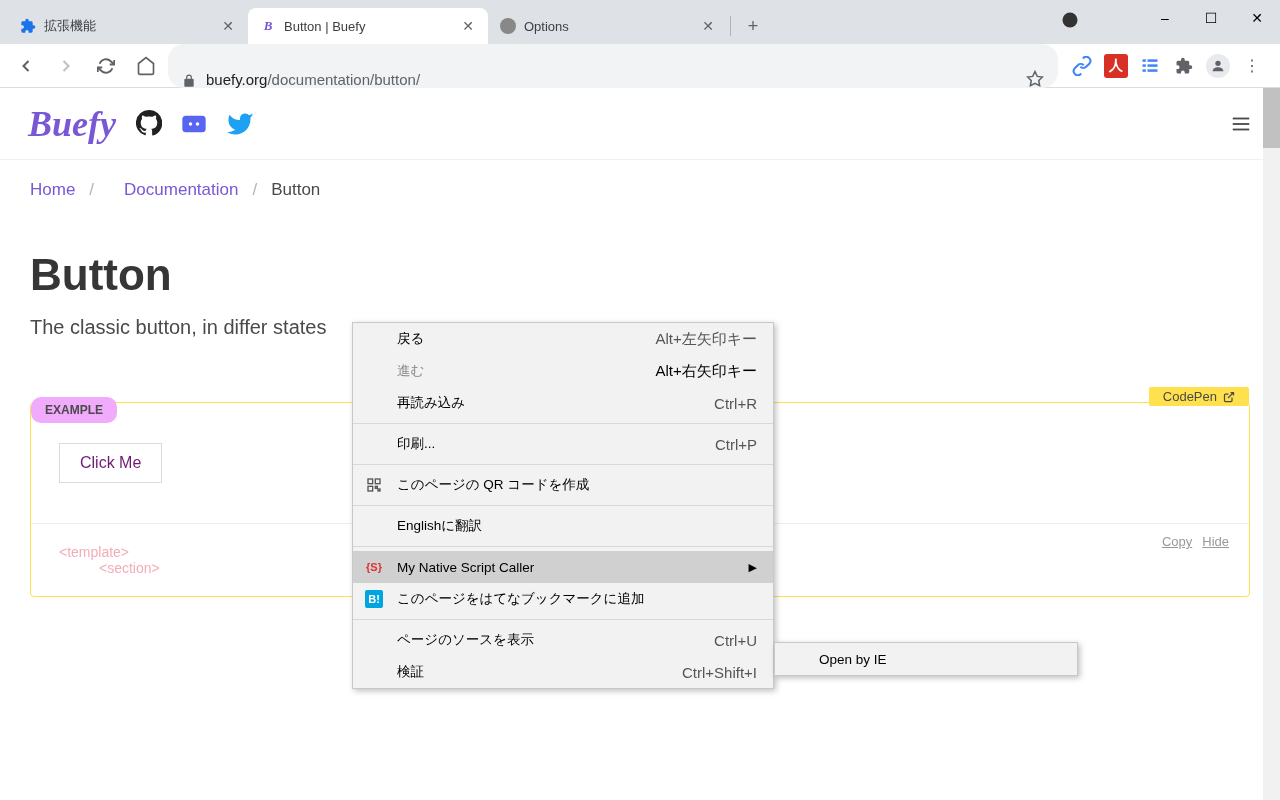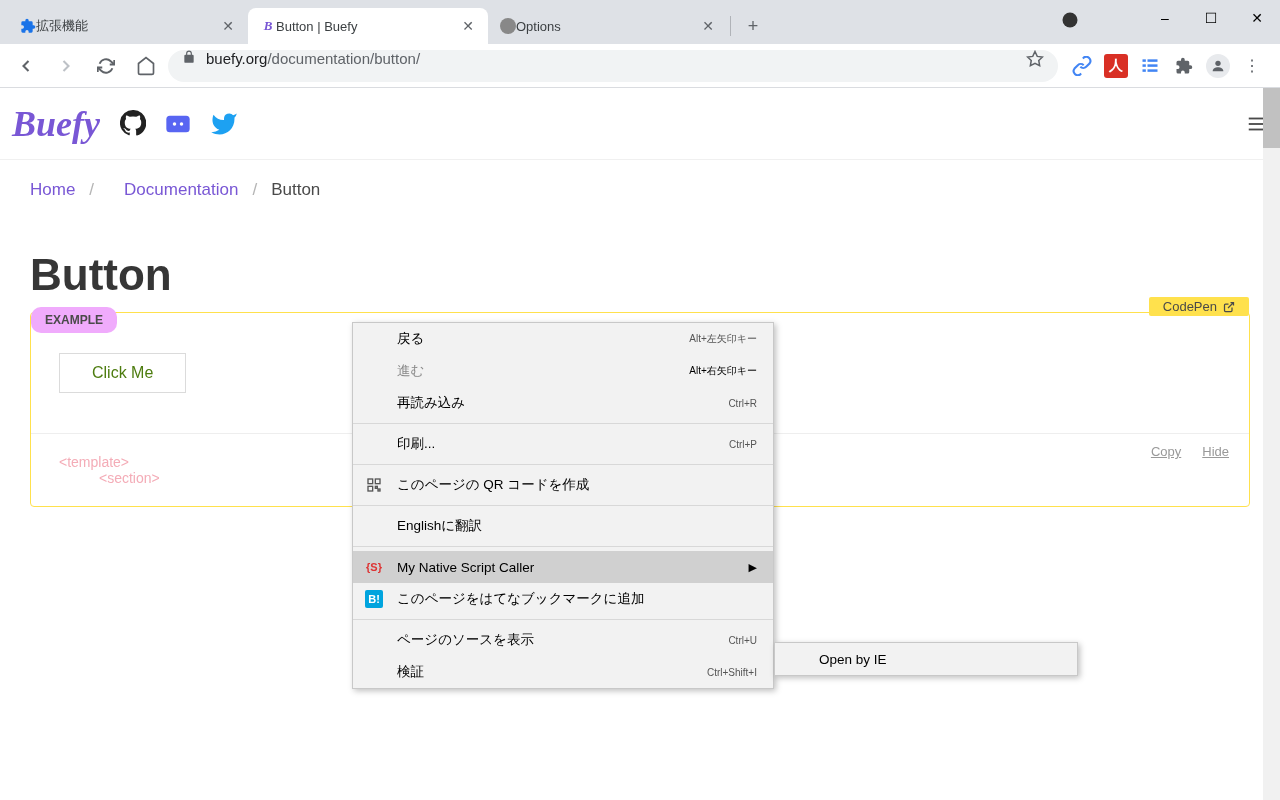--- a/index.html
+++ b/index.html
@@ -1,73 +1,73 @@
 <!DOCTYPE html>
 <html><head>
 <meta charset="utf-8">
 <style>
 * { margin: 0; padding: 0; box-sizing: border-box; font-family: -apple-system, BlinkMacSystemFont, "Segoe UI", Arial, sans-serif; }
 body { width: 1280px; height: 800px; overflow: hidden; background: #fff; position: relative; }
 
 
 .tab-bar { height: 44px; background: #dee1e6; display: flex; align-items: flex-end; padding: 8px 8px 0 8px; position: relative; }
-.tab { display: flex; align-items: center; height: 36px; padding: 0 12px; min-width: 240px; max-width: 280px; border-radius: 8px 8px 0 0; font-size: 13px; color: #3c4043; gap: 0; position: relative; cursor: pointer; }
+.tab { display: flex; align-items: center; height: 36px; padding: 0 12px; min-width: 240px; max-width: 280px; border-radius: 8px 8px 0 0; font-size: 13px; color: #3c4043; gap: 8px; position: relative; cursor: pointer; }
 .tab.active { background: #fff; }
 .tab .favicon { width: 16px; height: 16px; display: flex; align-items: center; justify-content: center; flex-shrink: 0; }
 .tab .title { flex: 1; white-space: nowrap; overflow: hidden; text-overflow: ellipsis; }
 .tab .close { width: 16px; height: 16px; display: flex; align-items: center; justify-content: center; font-size: 14px; color: #5f6368; }
 .tab-sep { width: 1px; height: 20px; background: #b0b3b8; margin: 0 2px 8px 2px; }
 .new-tab { width: 28px; height: 28px; display: flex; align-items: center; justify-content: center; font-size: 18px; color: #5f6368; margin: 0 0 4px 6px; cursor: pointer; }
 .window-controls { position: absolute; right: 0; top: 0; display: flex; height: 36px; }
 .win-btn { width: 46px; display: flex; align-items: center; justify-content: center; font-size: 14px; color: #000; cursor: pointer; }
 
 .addr-bar { height: 44px; background: #fff; border-bottom: 1px solid #dadce0; display: flex; align-items: center; padding: 0 8px; gap: 4px; }
 .nav-btn { width: 36px; height: 36px; display: flex; align-items: center; justify-content: center; color: #5f6368; border-radius: 50%; cursor: pointer; }
 .nav-btn.disabled { color: #bdc1c6; }
-.url-field { flex: 1; height: 32px; background: #f1f3f4; border-radius: 16px; display: flex; align-items: flex-start; padding: 0 14px; gap: 10px; font-size: 15px; color: #202124; }
+.url-field { flex: 1; height: 44px; background: #f1f3f4; border-radius: 16px; display: flex; align-items: flex-end; padding: 0 14px; gap: 10px; font-size: 15px; color: #202124; }
 .url-field .lock { color: #5f6368; font-size: 13px; }
 .url-path { color: #5f6368; }
 .star { color: #5f6368; margin-left: auto; }
 .ext-icons { display: flex; align-items: center; gap: 10px; padding: 0 8px; }
 .ext-icon { width: 24px; height: 24px; display: flex; align-items: center; justify-content: center; font-size: 16px; }
 
 
 .page { position: relative; height: calc(100% - 88px); overflow: hidden; }
 .scrollbar { position: absolute; right: 0; top: 0; width: 17px; height: 100%; background: #f1f1f1; }
 .scroll-thumb { width: 100%; height: 60px; background: #c1c1c1; }
-.site-header { height: 72px; display: flex; align-items: center; padding: 0 12px; gap: 20px; border-bottom: 1px solid #f0f0f0; }
+.site-header { height: 72px; display: flex; align-items: center; padding: 0 28px; gap: 20px; border-bottom: 1px solid #f0f0f0; }
 .logo { font-family: cursive; font-size: 36px; font-weight: bold; font-style: italic; color: #7957d5; }
 .social { display: flex; gap: 18px; font-size: 22px; }
 .hamburger { margin-left: auto; cursor: pointer; }
 
 .content { padding: 20px 30px; }
 .breadcrumb { font-size: 17px; color: #7957d5; display: flex; gap: 14px; margin-bottom: 50px; }
 .breadcrumb .sep { color: #b5b5b5; }
 .breadcrumb .current { color: #4a4a4a; }
 
 h1.page-title { font-size: 44px; font-weight: 600; color: #363636; margin-bottom: 12px; }
 .subtitle { font-size: 20px; color: #4a4a4a; max-width: 360px; line-height: 1.5; margin-bottom: 60px; }
 
 .example-box { border: 1px solid #ffe14d; border-radius: 4px; position: relative; }
 .example-label { position: absolute; top: -16px; left: 0; background: #f0abfc; padding: 6px 14px; font-size: 12px; font-weight: bold; color: #4a4a4a; border-radius: 10px; margin-top: 10px; }
 .codepen-label { position: absolute; top: -16px; right: 0; background: #ffe14d; padding: 2px 14px; font-size: 13px; color: #4a4a4a; border-radius: 2px; display: flex; align-items: center; gap: 6px; }
 .example-body { padding: 40px 28px; }
-.demo-btn { padding: 10px 32px; border: 1px solid #dbdbdb; border-radius: 0; background: #fff; font-size: 16px; color: #4d7c0f; cursor: pointer; }
+.demo-btn { padding: 10px 20px; border: 1px solid #dbdbdb; border-radius: 0; background: #fff; font-size: 16px; color: #701a75; cursor: pointer; }
 .code-area { border-top: 1px solid #eee; padding: 20px 28px; font-family: monospace; font-size: 14px; color: #f4acb7; position: relative; }
-.code-actions { position: absolute; top: 10px; right: 20px; font-size: 13px; color: #999; display: flex; gap: 21px; }
+.code-actions { position: absolute; top: 10px; right: 20px; font-size: 13px; color: #999; display: flex; gap: 10px; }
 .code-actions span { text-decoration: underline; }
 
 
 .ctx-menu { position: absolute; background: #f2f2f2; border: 1px solid #c8c8c8; box-shadow: 2px 2px 6px rgba(0,0,0,0.25); font-size: 13.5px; color: #000; z-index: 100; }
 .ctx-menu.main { left: 352px; top: 322px; width: 422px; }
 .ctx-menu.sub { left: 774px; top: 642px; width: 304px; }
 .ctx-item { display: flex; align-items: center; height: 32px; padding: 0 16px 0 44px; position: relative; cursor: default; }
 .ctx-item.disabled { color: #888; }
 .ctx-item.hover { background: #d0d0d0; }
-.ctx-item .shortcut { margin-left: auto; color: #555; font-size: 10px; }
+.ctx-item .shortcut { margin-left: auto; color: #555; font-size: 15px; }
 .ctx-item.disabled .shortcut { color: #000000; }
 .ctx-item .arrow { margin-left: auto; font-size: 11px; }
 .ctx-item .item-icon { position: absolute; left: 12px; width: 18px; height: 18px; display: flex; align-items: center; justify-content: center; font-size: 14px; }
 .ctx-sep { height: 1px; background: #d8d8d8; margin: 4px 0; }
 
 .puzzle-icon { color: #1a73e8; font-size: 18px; }
 .globe-icon { width:16px; height:16px; border-radius:50%; background:#888; display:inline-block; }
 svg { display: block; }
 </style>
 </head>
@@ -215,20 +215,21 @@
   <div class="content">
     <div class="breadcrumb">
       <a style="color:#7957d5;">Home</a>
       <span class="sep">/</span>
       <a style="color:#7957d5;margin-left:16px;">Documentation</a>
       <span class="sep">/</span>
       <span class="current">Button</span>
     </div>
 
     <h1 class="page-title">Button</h1>
+    <p class="subtitle">The classic button, in differ states</p>
 
     <div class="example-box">
       <div class="example-label">EXAMPLE</div>
       <div class="codepen-label">
         <span>CodePen</span>
         <svg width="12" height="12" viewBox="0 0 24 24" fill="none" stroke="#4a4a4a" stroke-width="2.5">
             <path d="M18 13v6a2 2 0 0 1-2 2H5a2 2 0 0 1-2-2V8a2 2 0 0 1 2-2h6M15 3h6v6M10 14L21 3"></path>
           </svg>
       </div>
       <div class="example-body">

